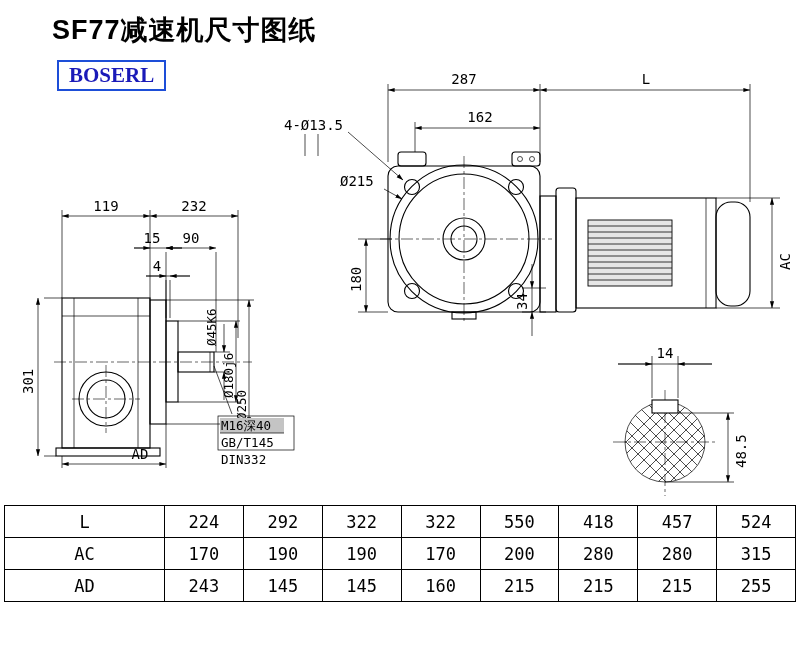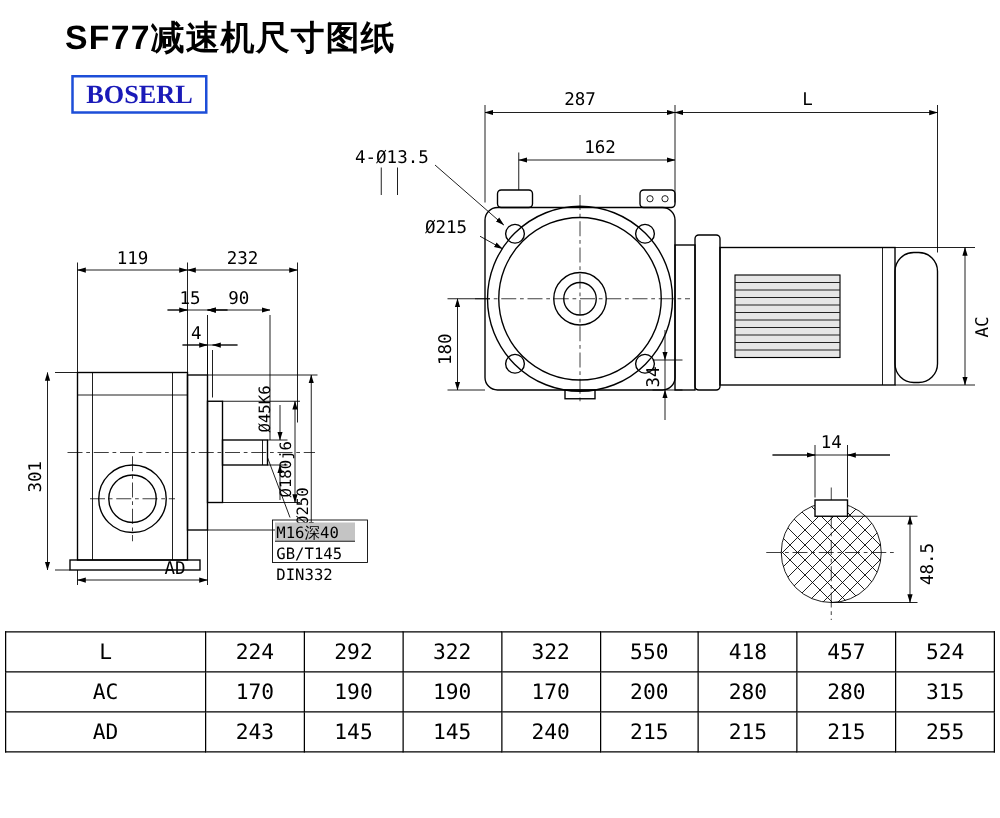--- a/index.html
+++ b/index.html
@@ -264,20 +264,20 @@
     <td>200</td>
     <td>280</td>
     <td>280</td>
     <td>315</td>
   </tr>
   <tr>
     <td>AD</td>
     <td>243</td>
     <td>145</td>
     <td>145</td>
-    <td>240</td>
+    <td>160</td>
     <td>215</td>
     <td>215</td>
     <td>215</td>
     <td>255</td>
   </tr>
 </tbody>
   </table>
 
 </body></html>

